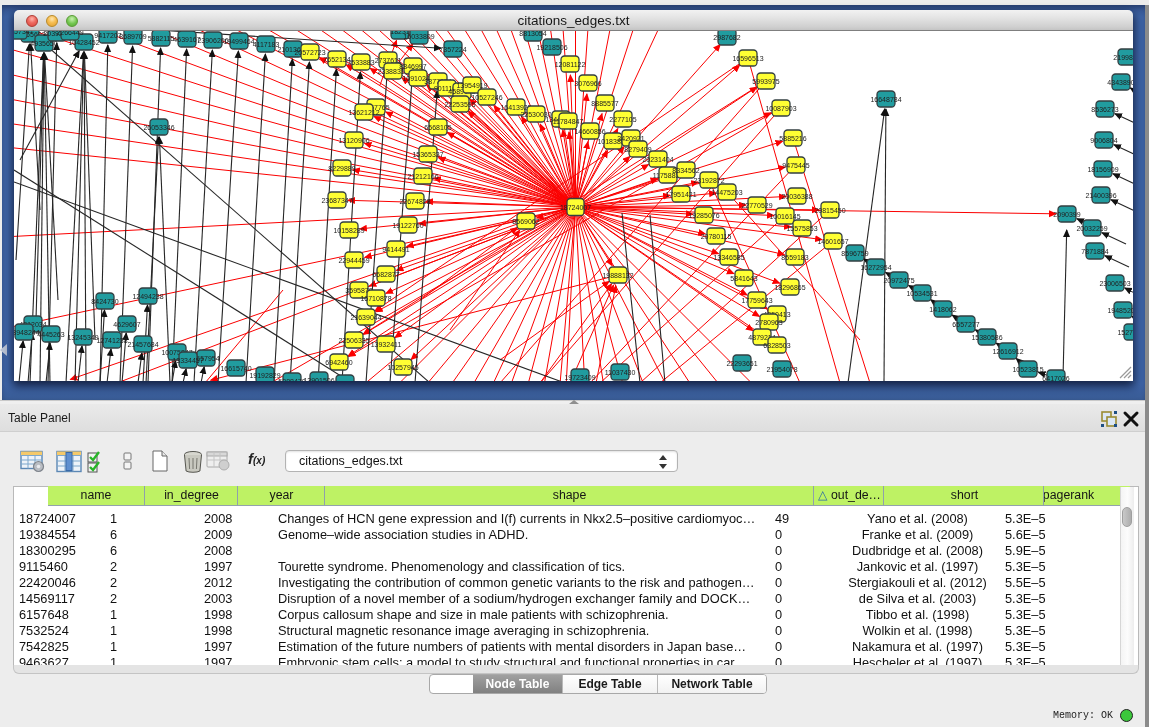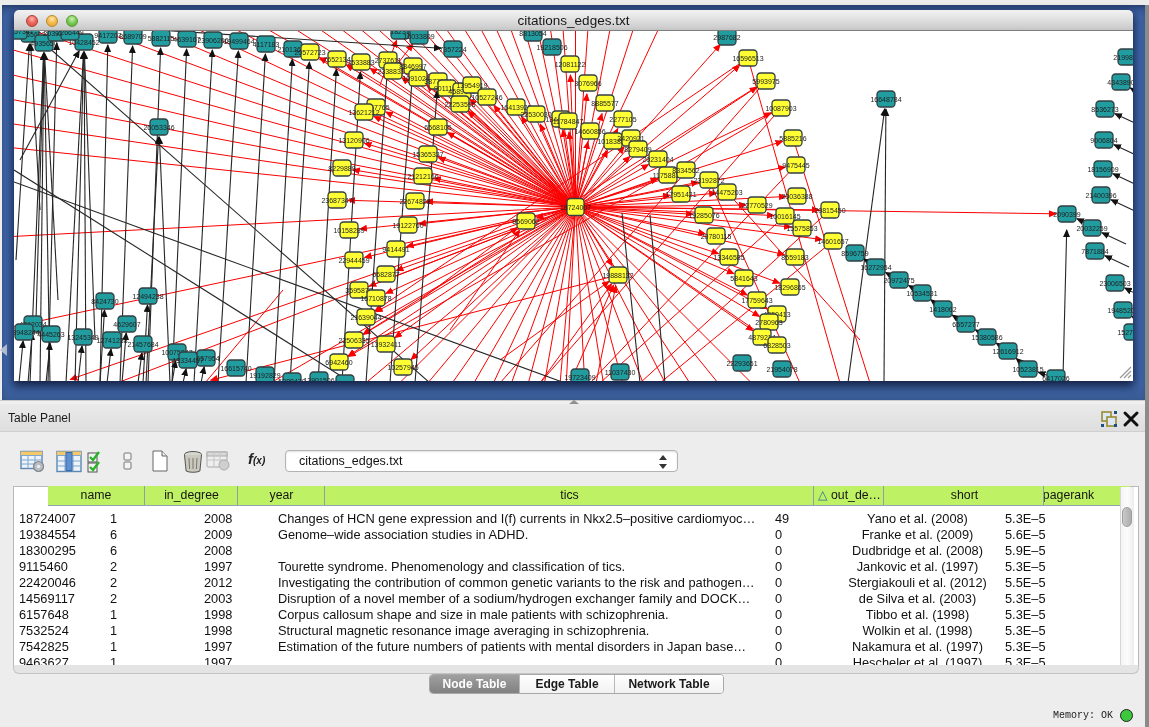--- a/index.html
+++ b/index.html
@@ -64,21 +64,21 @@
 
 #vsb { left:1120px; top:487px; width:14px; height:178px;
   background:linear-gradient(90deg,#f4f4f4,#fcfcfc 50%,#ededed); border-left:1px solid #d6d6d6; }
 #vthumb { left:1122px; top:507px; width:10px; height:20px; border-radius:5px;
   background:linear-gradient(90deg,#c9c9c9,#adadad); border:1px solid #9f9f9f; }
 #tblfoot { left:13px; top:665px; width:1126px; height:9px; background:#e4e4e4;
   border:1px solid #c4c4c4; border-top:none; border-radius:0 0 6px 6px; }
 
 
 #tabs { left:429px; top:674px; height:20px; border:1px solid #a8a8a8; border-radius:4px;
-  overflow:hidden; display:flex; background:#fff; }
+  overflow:hidden; display:flex; background:#fff;padding-left:43px; }
 #tabs .seg { height:20px; font-size:12px; font-weight:bold; color:#1a1a1a; text-align:center;
   line-height:19px; background:linear-gradient(180deg,#ffffff,#f0f0f0); border-right:1px solid #b9b9b9; }
 #tabs .sel { background:linear-gradient(180deg,#a0a0a0,#7d7d7d); color:#fff; }
 #mem { right:36px; top:710px; font-size:10px; color:#222;font-family:Liberation Mono, monospace; }
 #memdot { left:1120px; top:709px; width:13px; height:13px; border-radius:50%;
   background:#3cc73c; border:1.5px solid #222; }
 .icon { position:absolute; top:450px; }
 </style></head>
 <body>
 <div id="stage">
@@ -698,21 +698,21 @@
   <path d="M5,1 L9,6 L1,6 Z" fill="#333"></path>
         <path d="M5,15 L9,10 L1,10 Z" fill="#333"></path>
  </svg>
 </div>
 
 <div class="abs" id="tbl"></div>
 <div class="abs" id="thead">
 <div class="hc" style="left:0;width:96px">name</div>
 <div class="hc" style="left:98px;width:91px">in_degree</div>
 <div class="hc" style="left:191px;width:85px">year</div>
-<div class="hc" style="left:278px;width:487px">tics</div>
+<div class="hc" style="left:278px;width:487px">shape</div>
 <div class="hc" style="left:767px;width:69px"><span style="color:#2e6da4">△</span> out_de…</div>
 <div class="hc" style="left:838px;width:157px">short</div>
 <div class="hc" style="left:971px;width:99px">pagerank</div>
 <div class="hsep" style="left:96px"></div>
       <div class="hsep" style="left:189px"></div>
 <div class="hsep" style="left:276px"></div>
       <div class="hsep" style="left:765px"></div>
 <div class="hsep" style="left:835px"></div>
       <div class="hsep" style="left:995px"></div>
 </div>
@@ -793,20 +793,21 @@
       <span class="c" style="left:204px">1997</span>
       <span class="c" style="left:278px">Estimation of the future numbers of patients with mental disorders in Japan base…</span>
       <span class="c" style="left:775px">0</span>
       <span class="c cc" style="left:840px;width:155px">Nakamura et al. (1997)</span>
       <span class="c" style="left:1005px">5.3E–5</span>
     </div>
     <div class="trow" style="top:654px">
       <span class="c" style="left:19px">9463627</span>
       <span class="c" style="left:110px">1</span>
       <span class="c" style="left:204px">1997</span>
+      <span class="c" style="left:278px">Embryonic stem cells: a model to study structural and functional properties in car…</span>
       <span class="c" style="left:775px">0</span>
       <span class="c cc" style="left:840px;width:155px">Hescheler et al. (1997)</span>
       <span class="c" style="left:1005px">5.3E–5</span>
     </div>
 <div class="abs" id="vsb"></div>
 <div class="abs" id="vthumb"></div>
 <div class="abs" id="tblfoot"></div>
 
 <div class="abs" id="tabs">
  <div class="seg sel" style="width:90px">Node Table</div>

